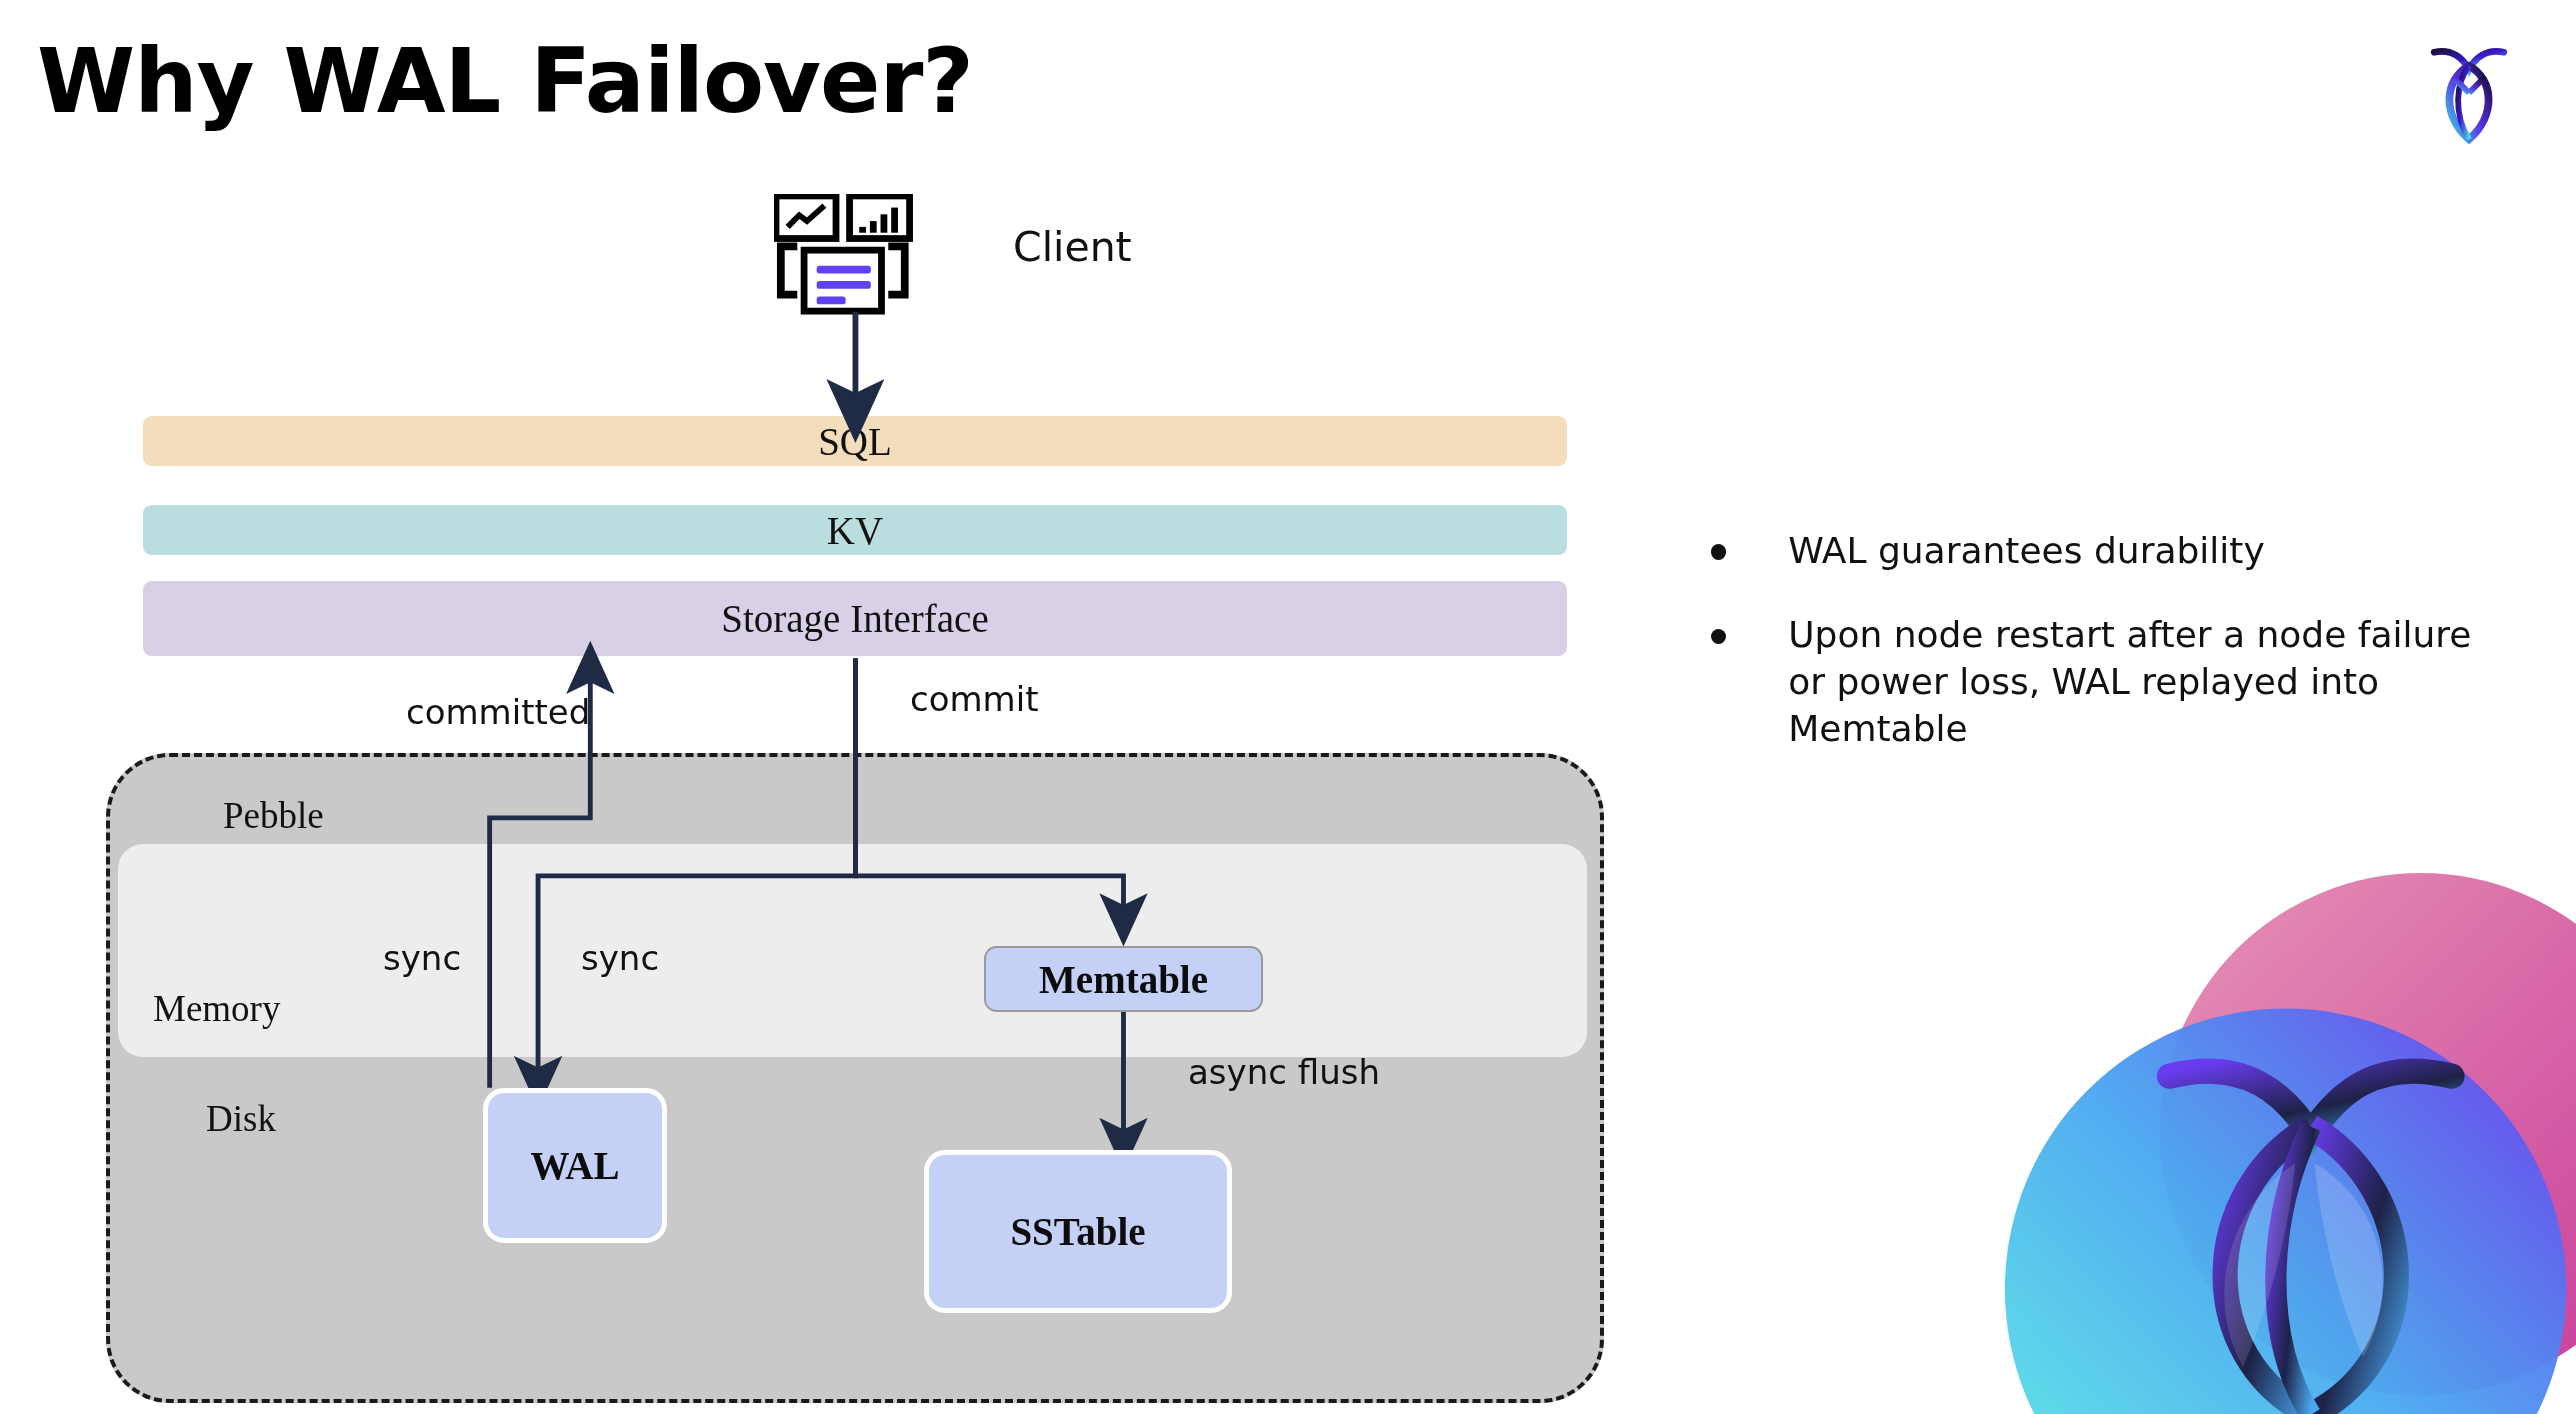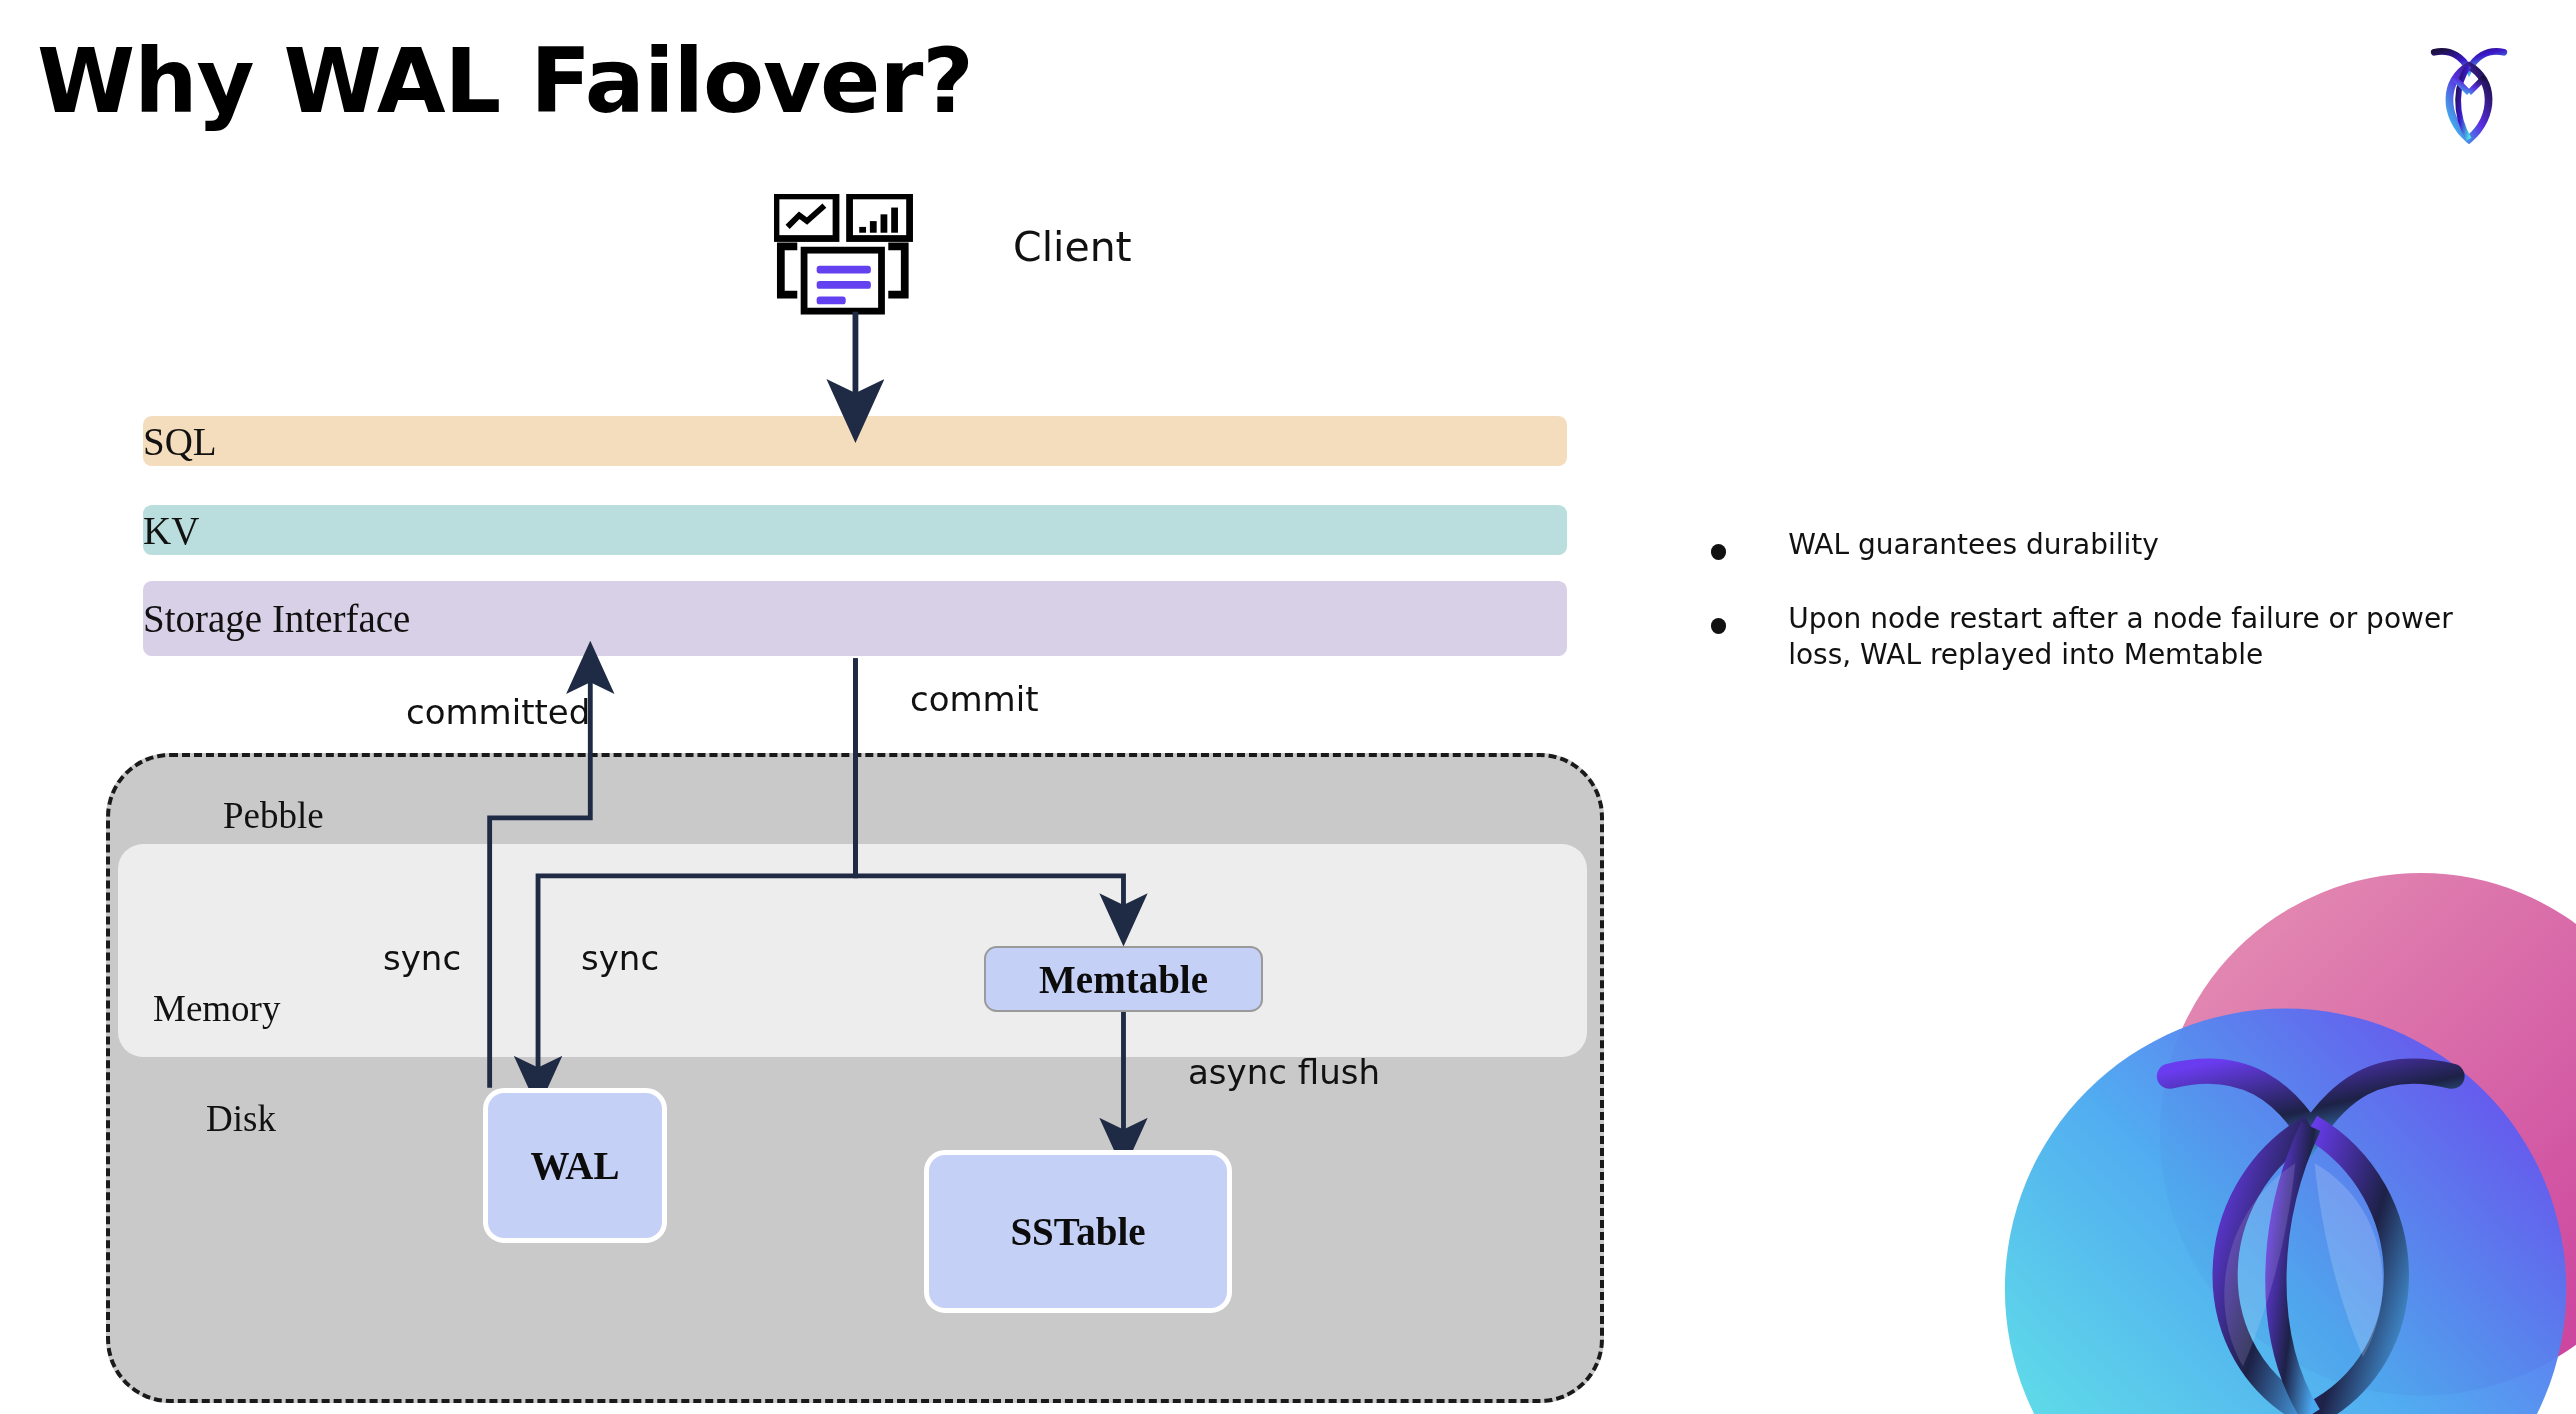--- a/index.html
+++ b/index.html
@@ -22,21 +22,21 @@
   #corner-art{position:absolute;right:0;bottom:0;width:697px;height:542px;
     pointer-events:none;overflow:hidden;}
 
   
   #client-icon{position:absolute;left:774px;top:194px;width:155px;height:121px;}
   #client-label{position:absolute;left:1013px;top:223px;font-size:41px;color:#111;
     font-family:"DejaVu Sans",sans-serif;}
 
   
   .layer-bar{position:absolute;left:143px;width:1424px;border-radius:8.7px;
-    display:flex;align-items:center;justify-content:flex-start;
+    display:flex;align-items:center;justify-content:center;
     font-family:"Liberation Serif",serif;font-size:39px;color:#111;}
   #bar-sql{top:416px;height:50px;background:#f4ddbc;}
   #bar-kv{top:505px;height:50px;background:#b9dedd;}
   #bar-storage{top:581px;height:75px;background:#d7d0e6;}
 
   
   #pebble-container{position:absolute;left:106px;top:753px;width:1498px;height:650px;
     border:4.8px dashed #1a1a1a;border-radius:64px;background:#c9c9c9;box-sizing:border-box;}
   #pebble-label{position:absolute;left:223px;top:794px;font-family:"Liberation Serif",serif;
     font-size:37px;color:#111;}
@@ -69,21 +69,21 @@
 
   
   #arrow-layer{position:absolute;left:0;top:0;width:2576px;height:1415px;
     pointer-events:none;}
 
   
   #bullet-list{position:absolute;left:1703px;top:527px;width:794px;}
   .bullet-row{display:flex;align-items:flex-start;margin-bottom:37px;}
   .bullet-dot{width:15.5px;height:15.5px;border-radius:50%;background:#111;
     margin:17.4px 62px 0 7.7px;flex:none;}
-  .bullet-text{font-family:"DejaVu Sans",sans-serif;font-size:28px;color:#111;
+  .bullet-text{font-family:"DejaVu Sans",sans-serif;font-size:36px;color:#111;
     line-height:1.31;}
 </style>
 </head>
 <body>
 
 <div class="slide">
 
   <div id="slide-title">Why WAL Failover?</div>
 
   <div id="brand-logo">

